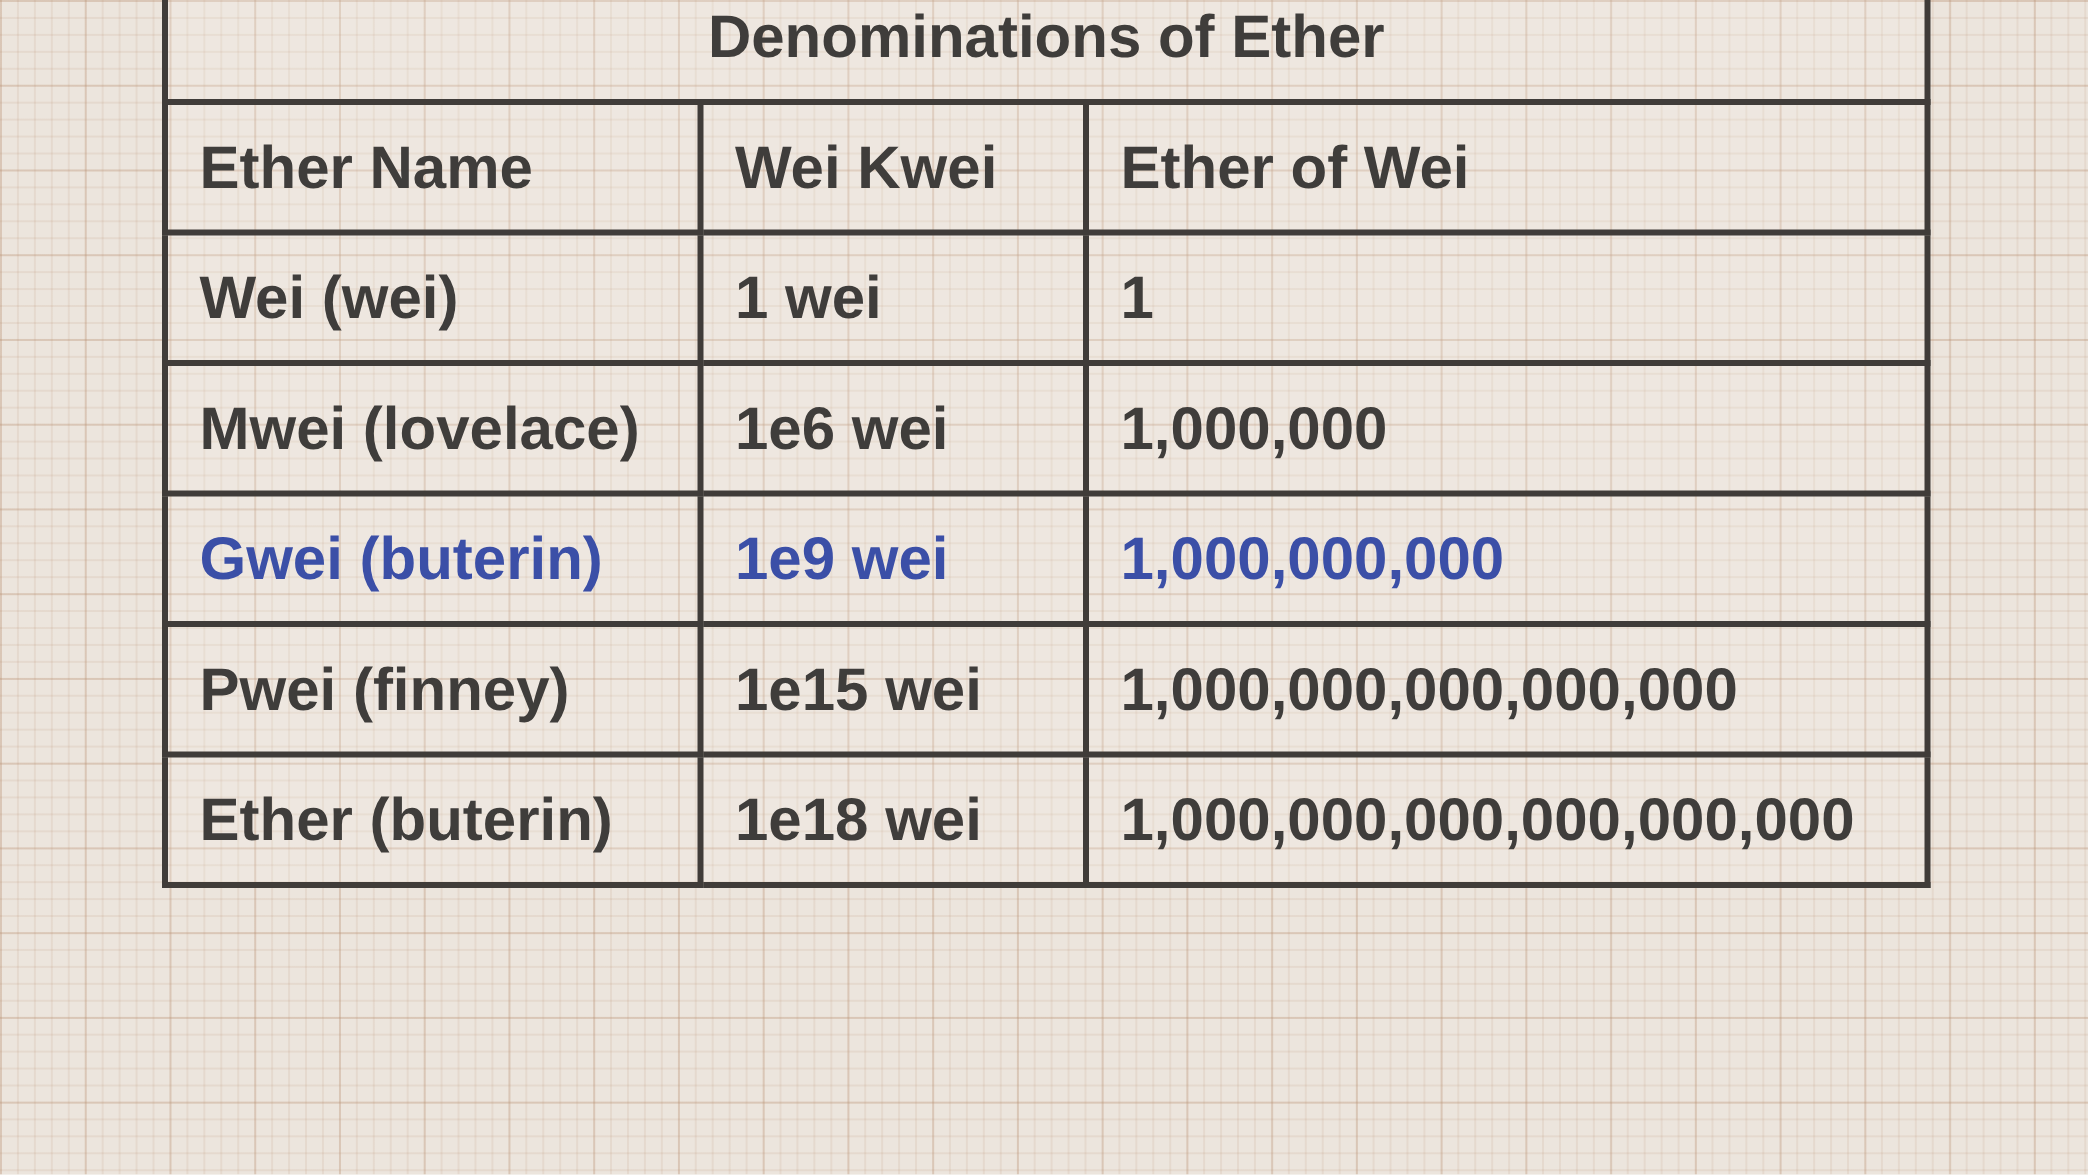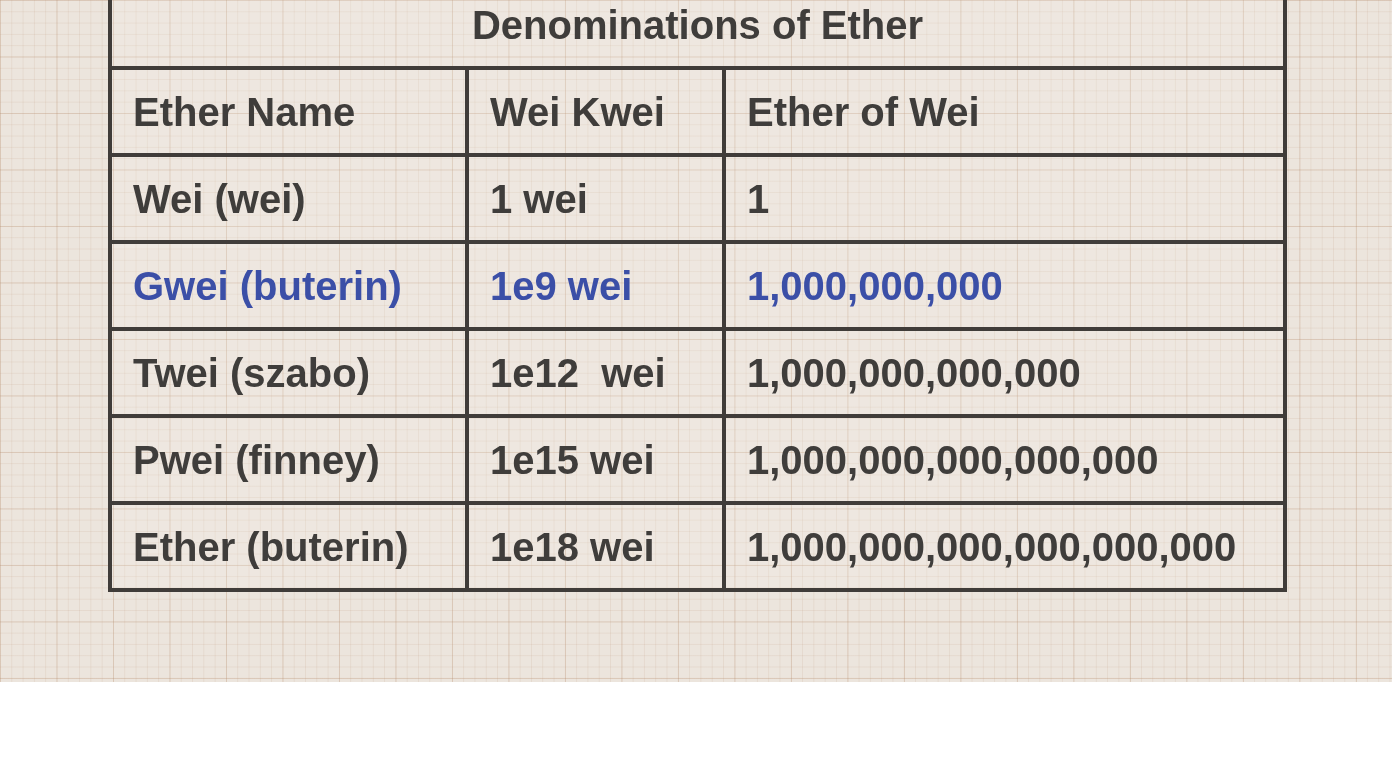--- a/index.html
+++ b/index.html
@@ -5,21 +5,21 @@
   html, body {
     margin: 0;
     padding: 0;
     width: 1392px;
     height: 783px;
     overflow: hidden;
   }
   .stage {
     position: relative;
     width: 1392px;
-    height: 682px;
+    height: 783px;
     background-color: #ece5dd;
     background-image:
       linear-gradient(to right, rgba(185,145,115,0.26) 0, rgba(185,145,115,0.26) 1px, transparent 1px),
       linear-gradient(to bottom, rgba(185,145,115,0.26) 0, rgba(185,145,115,0.26) 1px, transparent 1px),
       linear-gradient(to right, rgba(185,145,115,0.14) 0, rgba(185,145,115,0.14) 1px, transparent 1px),
       linear-gradient(to bottom, rgba(185,145,115,0.14) 0, rgba(185,145,115,0.14) 1px, transparent 1px);
     background-size: 56.5px 56.5px, 56.5px 56.5px, 11.3px 11.3px, 11.3px 11.3px;
     font-family: "Liberation Sans", "DejaVu Sans", sans-serif;
   }
   table.denoms {
@@ -68,29 +68,29 @@
       <tr>
         <td>Ether Name</td>
         <td>Wei Kwei</td>
         <td>Ether of Wei</td>
       </tr>
       <tr>
         <td>Wei (wei)</td>
         <td>1 wei</td>
         <td>1</td>
       </tr>
+      <tr>
+        <td>Mwei (lovelace)</td>
+        <td>1e6 wei</td>
+        <td>1,000,000</td>
+      </tr>
       <tr class="highlight">
         <td>Gwei (buterin)</td>
         <td>1e9 wei</td>
         <td>1,000,000,000</td>
-      </tr>
-      <tr>
-        <td>Twei (szabo)</td>
-        <td>1e12  wei</td>
-        <td>1,000,000,000,000</td>
       </tr>
       <tr>
         <td>Pwei (finney)</td>
         <td>1e15 wei</td>
         <td>1,000,000,000,000,000</td>
       </tr>
       <tr>
         <td>Ether (buterin)</td>
         <td>1e18 wei</td>
         <td>1,000,000,000,000,000,000</td>

